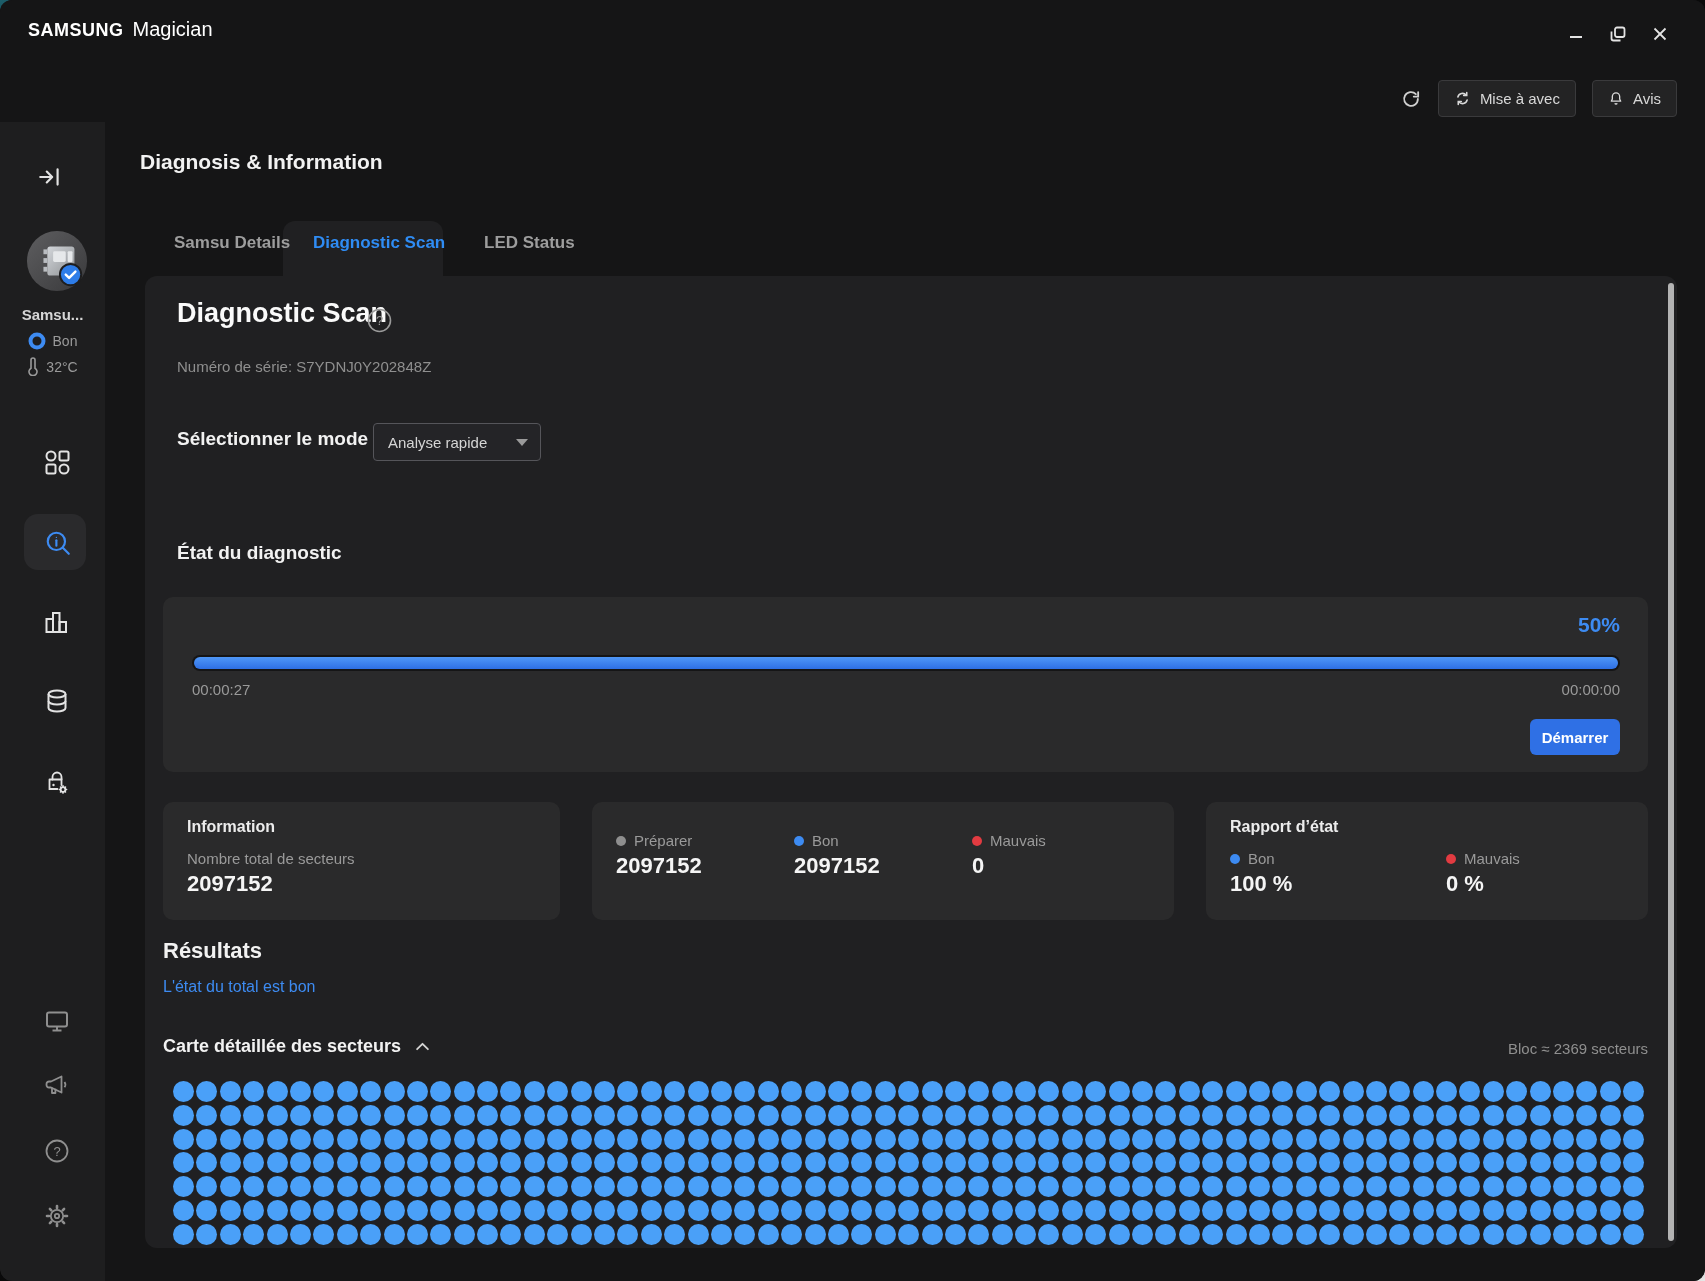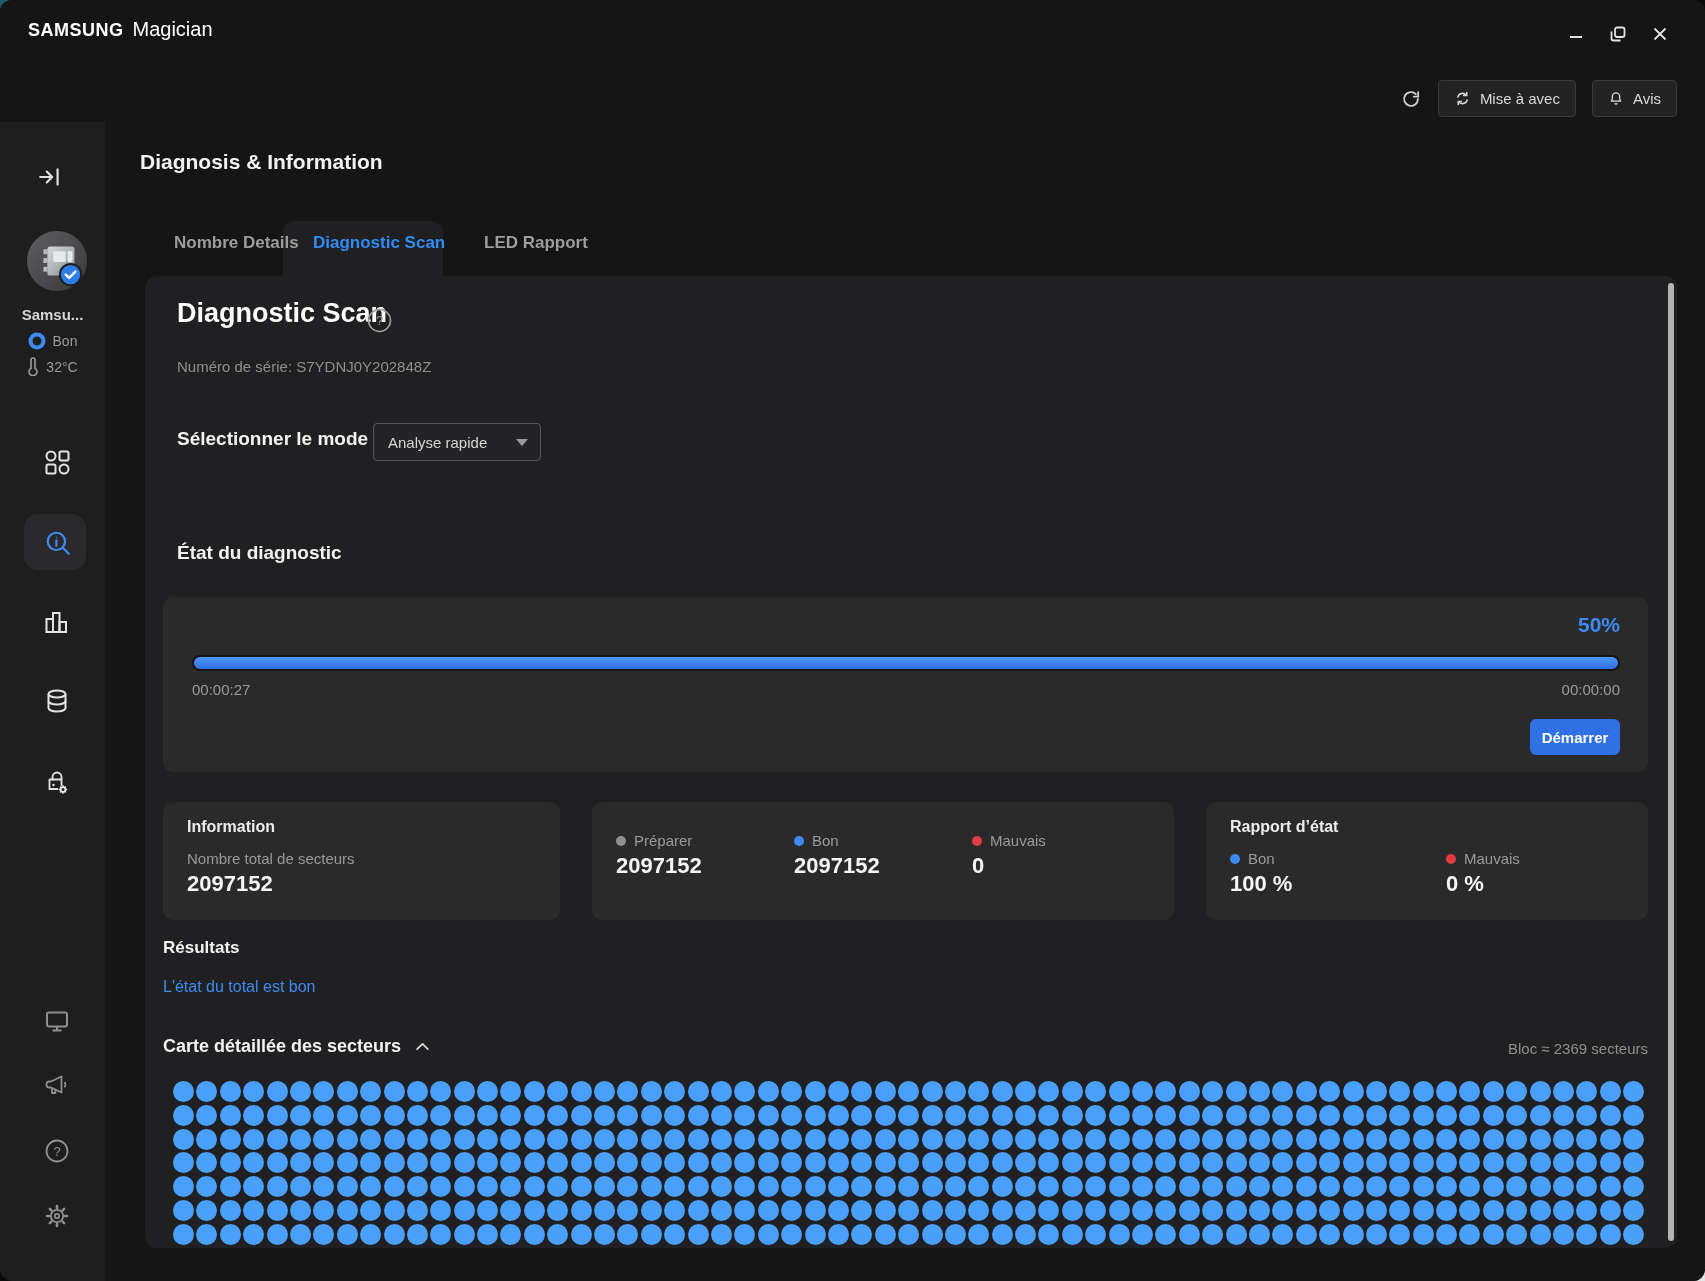--- a/index.html
+++ b/index.html
@@ -67,21 +67,21 @@
     font-family:inherit;cursor:pointer;
   }
   .cards-row{position:absolute;left:18px;top:526px;width:1485px;display:flex;gap:32px;}
   .card{flex:1;height:118px;background:#2a2a2b;border-radius:10px;box-sizing:border-box;padding:16px 24px;}
   .card-title{font-size:16px;font-weight:700;color:#ececec;}
   .card-cols{display:flex;margin-top:14px;}
   .stat{min-width:178px;}
   .stat-label{display:flex;align-items:center;gap:8px;font-size:15px;color:#9a9a9a;}
   .bullet{width:10px;height:10px;border-radius:50%;flex:0 0 auto;}
   .stat-value{margin-top:4px;font-size:22px;font-weight:700;color:#f5f5f5;}
-  .results-h{position:absolute;left:18px;top:662px;font-size:17px;font-weight:700;color:#f2f2f2;}
+  .results-h{position:absolute;left:18px;top:662px;font-size:22px;font-weight:700;color:#f2f2f2;}
   .results-msg{position:absolute;left:18px;top:702px;font-size:16px;color:#3d8bf2;}
   .map-header{position:absolute;left:18px;top:760px;display:flex;align-items:center;gap:14px;background:none;border:none;padding:0;cursor:pointer;color:#f2f2f2;}
   .map-title{font-size:18px;font-weight:700;font-family:inherit;}
   .block-label{position:absolute;right:29px;top:764px;font-size:15px;color:#8f8f8f;}
   .sector-grid{position:absolute;left:28px;top:805px;width:1478px;height:164px;display:flex;flex-wrap:wrap;gap:2.4px;overflow:hidden;}
   .dot{width:21px;height:21px;border-radius:50%;}
   .scroll-thumb{position:absolute;left:1563px;top:161px;width:6px;height:958px;background:#b3b3b3;border-radius:3px;cursor:pointer;}
   
   .toast{
     position:absolute;left:708px;top:1207px;height:44px;background:#3d7b48;border-radius:6px;
@@ -277,23 +277,23 @@
             <line x1="7.3" y1="18.7" x2="5.9" y2="20.1"></line>
           </g>
       </svg>
     </button>
   </div>
 
   <div class="main">
     <div class="page-title">Diagnosis &amp; Information</div>
 
     <div class="tab-active-box"></div>
-    <button class="tab" style="left:63px;">Nombre Details</button>
+    <button class="tab" style="left:63px;">Samsu Details</button>
     <button class="tab active" style="left:202px;">Diagnostic Scan</button>
-    <button class="tab" style="left:373px;">LED Rapport</button>
+    <button class="tab" style="left:373px;">LED Status</button>
 
     <div class="panel">
       <div class="scan-h1">Diagnostic Scan</div>
       <button class="help-circ">
         <svg width="25" height="25" viewBox="0 0 25 25" fill="none" stroke="#9a9a9a" stroke-width="1.6">
             <circle cx="12.5" cy="12.5" r="11"></circle>
             <text x="12.5" y="17" text-anchor="middle" font-size="13" font-family="Liberation Sans, sans-serif" fill="#9a9a9a" stroke="none">?</text>
           </svg>
       </button>
       <div class="serial">Numéro de série: S7YDNJ0Y202848Z</div>

